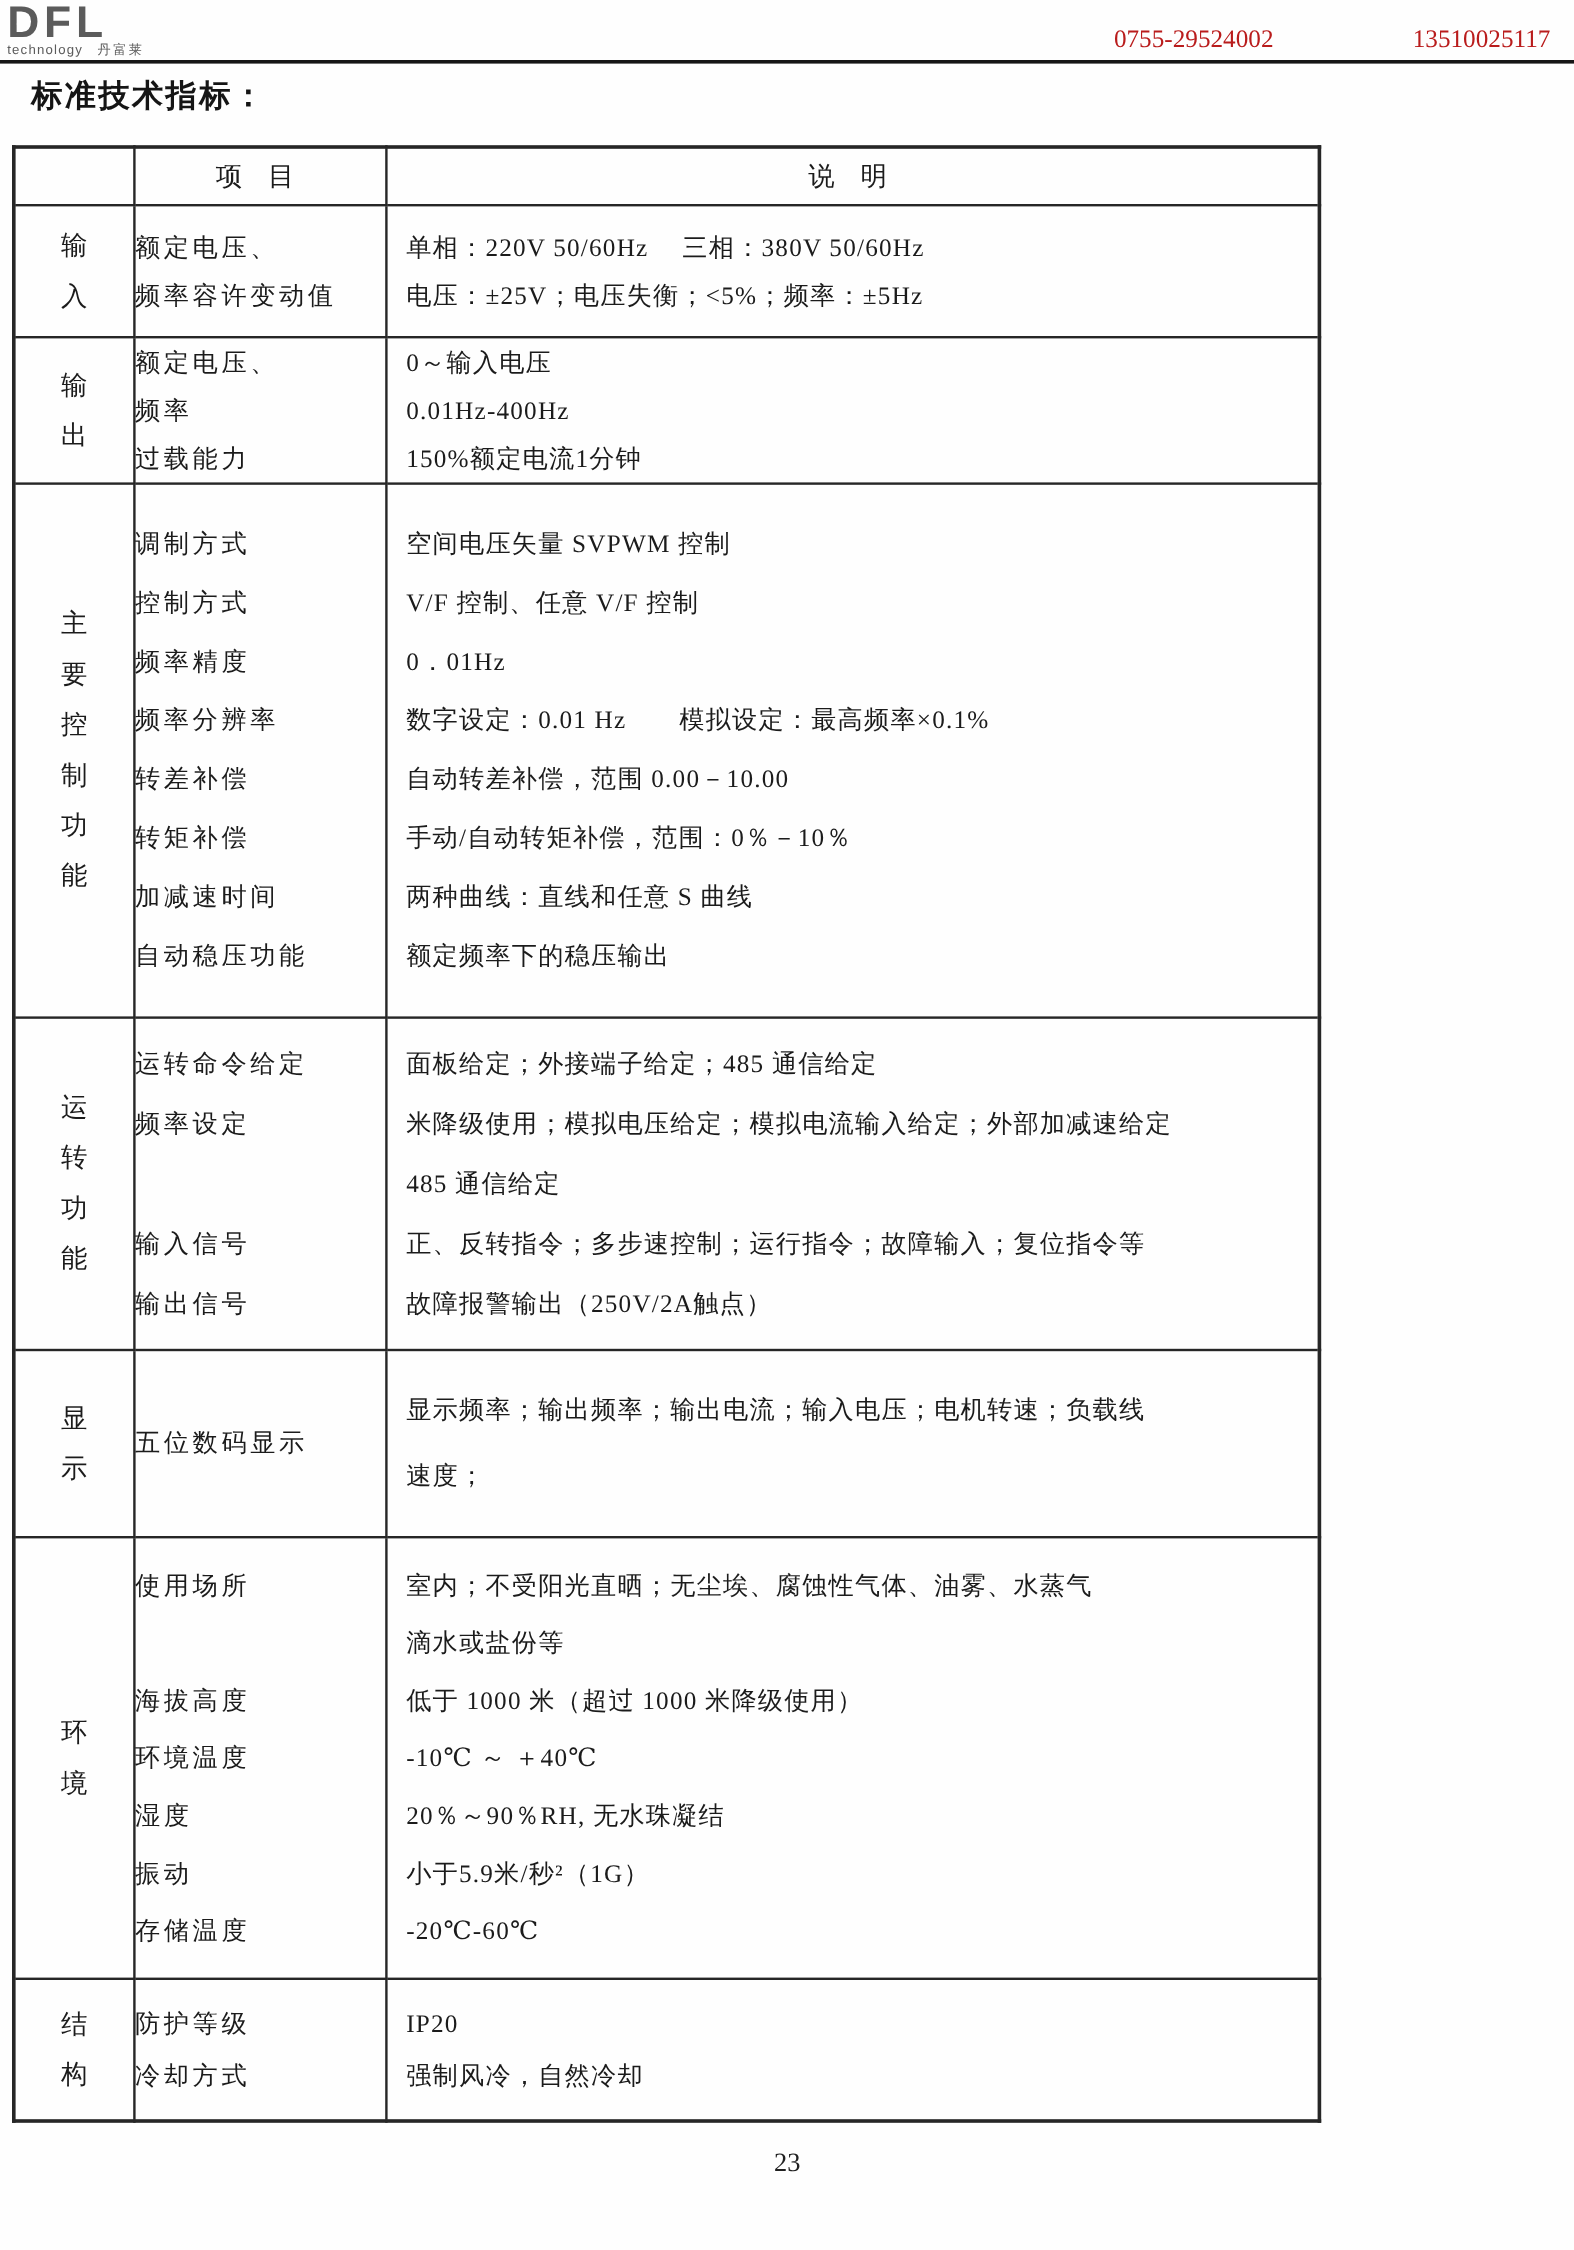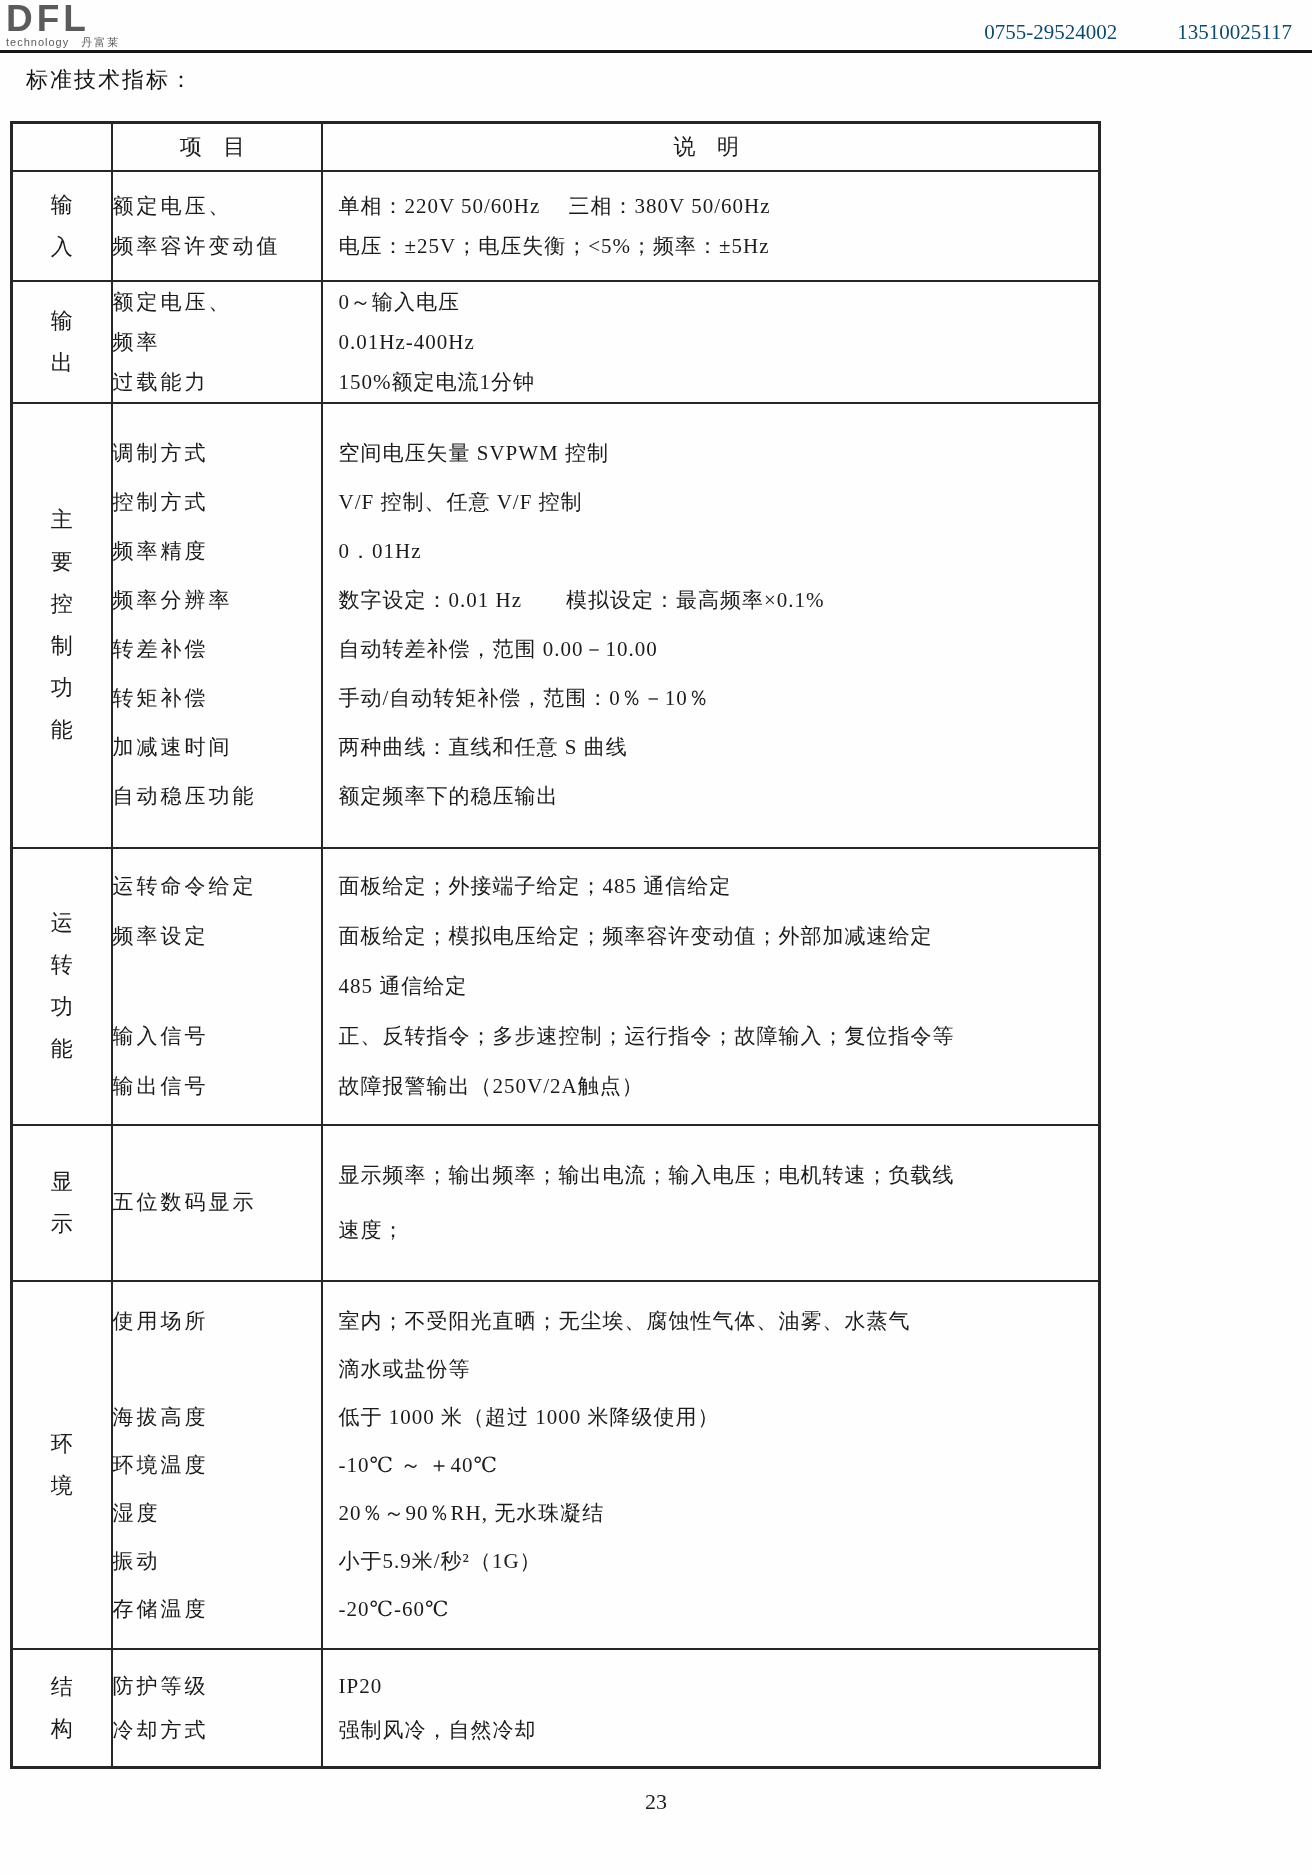--- a/index.html
+++ b/index.html
@@ -29,32 +29,32 @@
   .logo-dot {
     position:absolute; left:8px; top:13px;
     width:8px; height:8px; border-radius:50%;
     background:#fefefe;
   }
   .logo-sub {
     font-family:"Liberation Sans","DejaVu Sans",sans-serif;
     font-size:11px; color:#5b5b5b; letter-spacing:1px; margin-top:2px;
   }
   .logo-cn { margin-left:8px; letter-spacing:2px; }
-  .phones { display:flex; gap:60px; font-size:21px; color:#0c4a6e; padding-bottom:3px; }
+  .phones { display:flex; gap:116px; font-size:21px; color:#b91c1c; padding-bottom:3px; }
   .rule { height:3px; background:#161616; }
   
   h1 {
     margin:6px 0 0 8px;
     font-family:"Liberation Sans","DejaVu Sans",sans-serif;
     font-size:40px; line-height:48px; font-weight:bold;
     color:#101010; letter-spacing:3px;
   }
   .subtitle {
     margin:12px 0 0 26px;
-    font-size:22px; line-height:30px; letter-spacing:2px; color:#151515;
+    font-size:26px; line-height:30px; letter-spacing:2px; color:#151515;font-weight:bold;
   }
   
   table.spec {
     border-collapse:collapse; table-layout:fixed;
     width:1088px; margin:26px 0 0 10px;
     border:3px solid #262626;
   }
   .spec th, .spec td { border:2px solid #262626; }
   .spec thead th {
     height:48px; font-weight:normal; font-size:22px;
@@ -181,21 +181,21 @@
           </td>
           <td class="items">
             <div class="ln">运转命令给定</div>
             <div class="ln">频率设定</div>
             <div class="ln"></div>
             <div class="ln">输入信号</div>
             <div class="ln">输出信号</div>
           </td>
           <td class="descs">
             <div class="ln">面板给定；外接端子给定；485 通信给定</div>
-            <div class="ln">面板给定；模拟电压给定；频率容许变动值；外部加减速给定</div>
+            <div class="ln">米降级使用；模拟电压给定；模拟电流输入给定；外部加减速给定</div>
             <div class="ln">485 通信给定</div>
             <div class="ln">正、反转指令；多步速控制；运行指令；故障输入；复位指令等</div>
             <div class="ln">故障报警输出（250V/2A触点）</div>
           </td>
         </tr>
         <tr class="sec sec-4">
           <td class="cat">
             <div class="cat-v">显示</div>
           </td>
           <td class="items">

